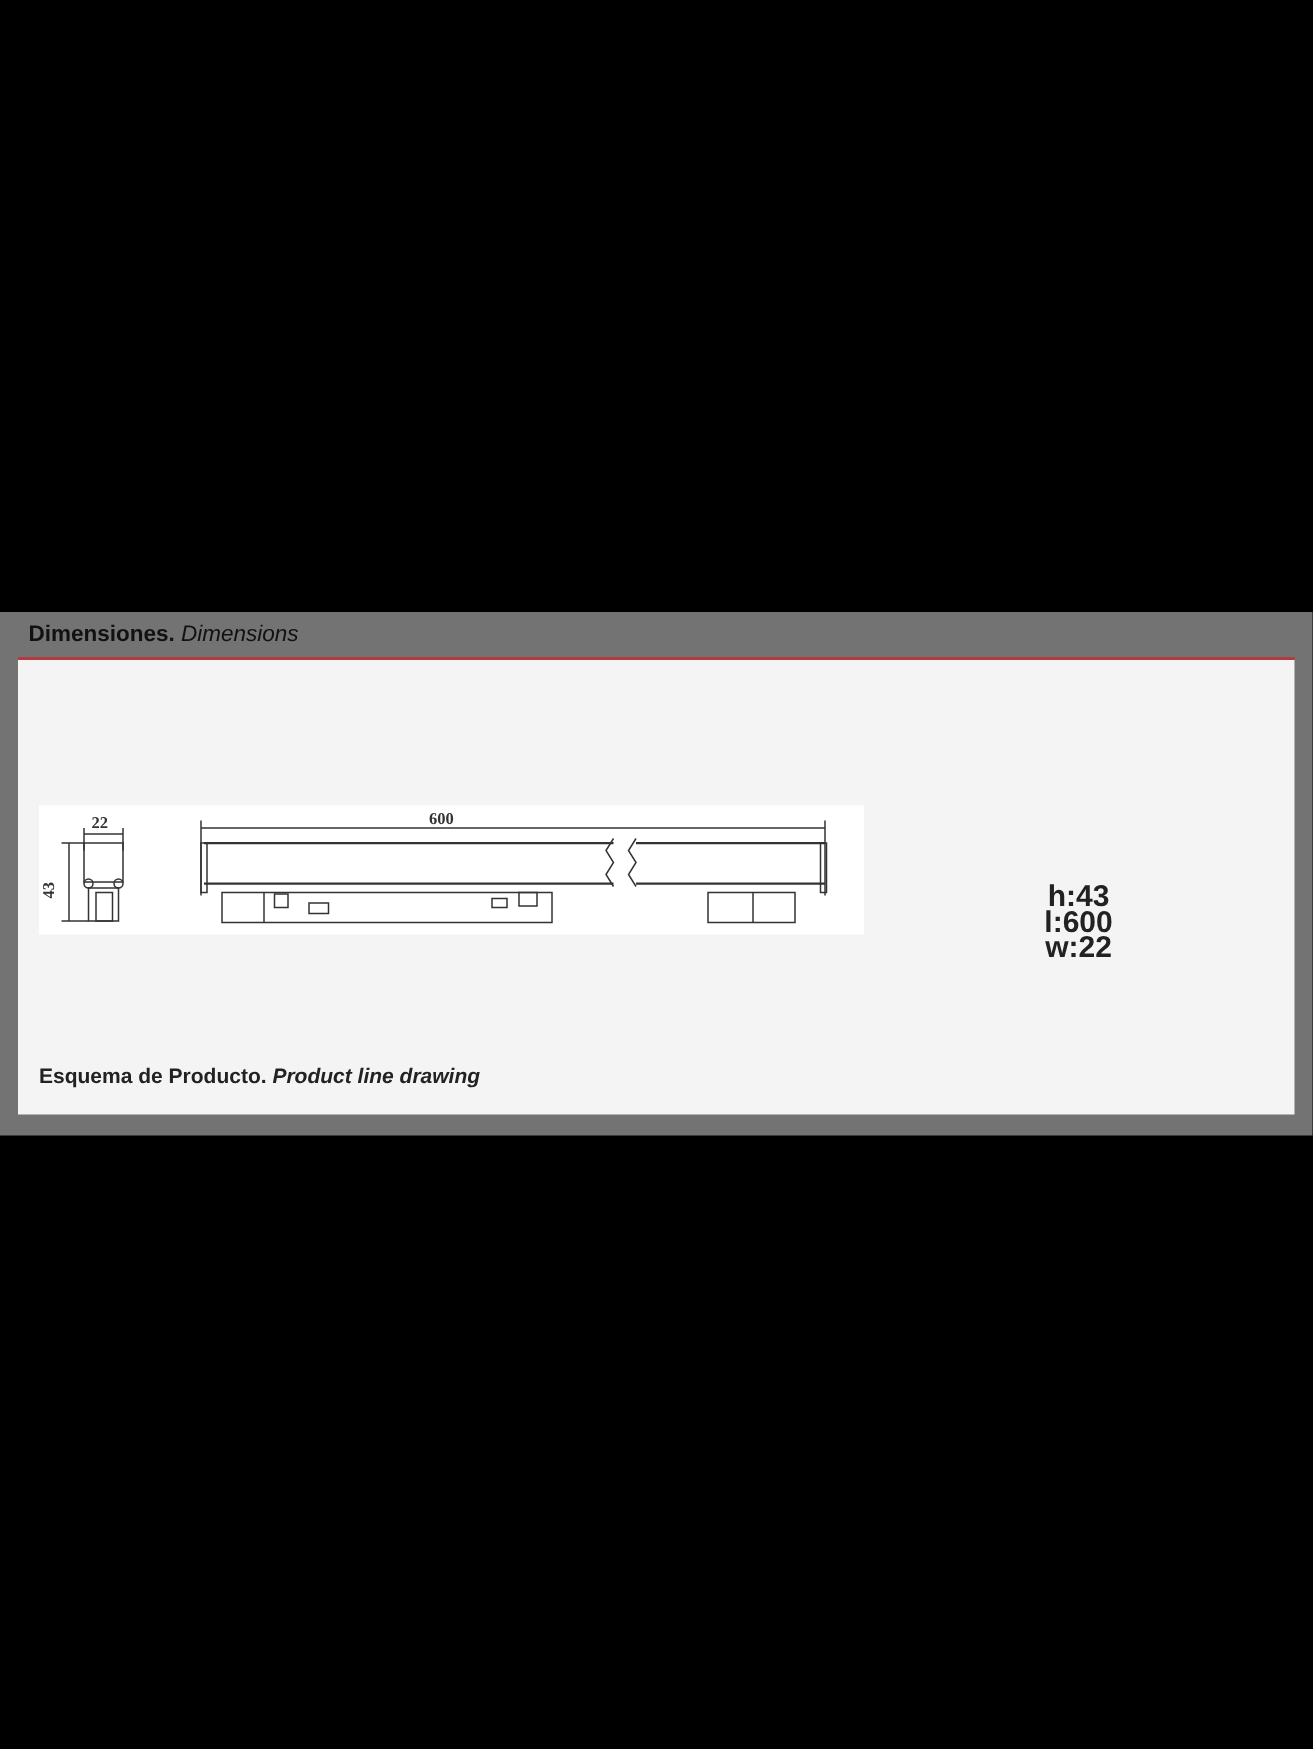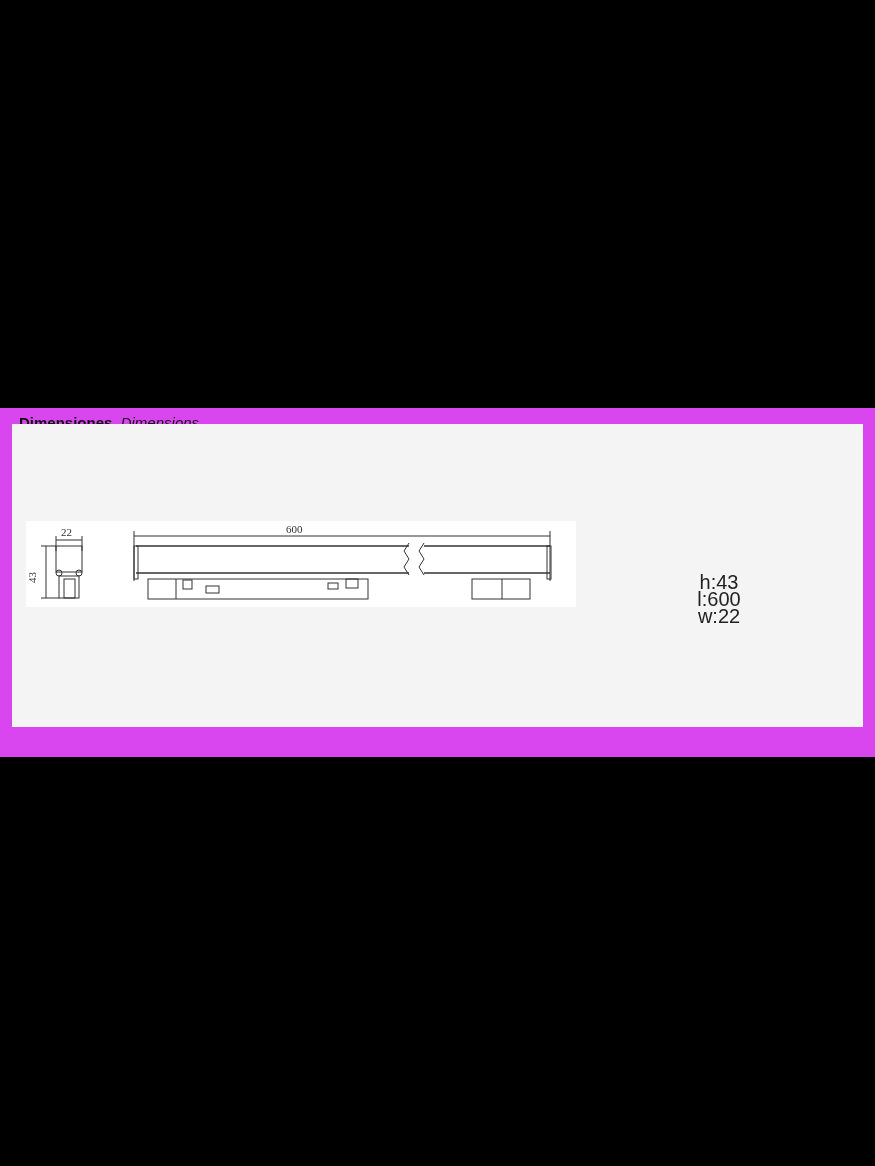--- a/index.html
+++ b/index.html
@@ -3,35 +3,36 @@
   <meta charset="utf-8">
   <style>
     html, body { margin: 0; padding: 0; }
     body {
       width: 875px; height: 1166px; background: #000;
       position: relative; overflow: hidden;
       font-family: "Liberation Sans", sans-serif;
     }
     .page {
       position: absolute; left: 0; top: 408px; width: 875px; height: 349px;
-      background: #d946ef;
+      background: #737373;
     }
     .header {
       position: absolute; left: 19px; top: 6px;
       font-size: 15px; color: #111;
     }
     .header b { font-weight: bold; }
     .header i { font-style: italic; }
     .rule {
       position: absolute; left: 12px; top: 30px; width: 851px; height: 2px;
       background: #b33a40;
     }
     .panel {
-      position: absolute; left: 12px; top: 16px; width: 851px; height: 303px;
+      position: absolute; left: 12px; top: 32px; width: 851px; height: 303px;
       background: #f4f4f4;
+      font-weight: bold;
     }
     .drawing {
       position: absolute; left: 14px; top: 97px; width: 550px; height: 86px;
       background: #fff;
     }
     .dims {
       position: absolute; left: 672px; top: 150px; width: 70px;
       text-align: center; font-size: 20px; color: #222; line-height: 17px;
     }
     .caption {
@@ -93,14 +94,17 @@
         </g>
       </svg>
     </div>
 
     <div class="dims">
       <div>h:43</div>
       <div>l:600</div>
       <div>w:22</div>
     </div>
 
+    <div class="caption">
+      <span>Esquema de Producto.</span><i> Product line drawing</i>
+    </div>
   </div>
 </div>
 
 </body></html>

